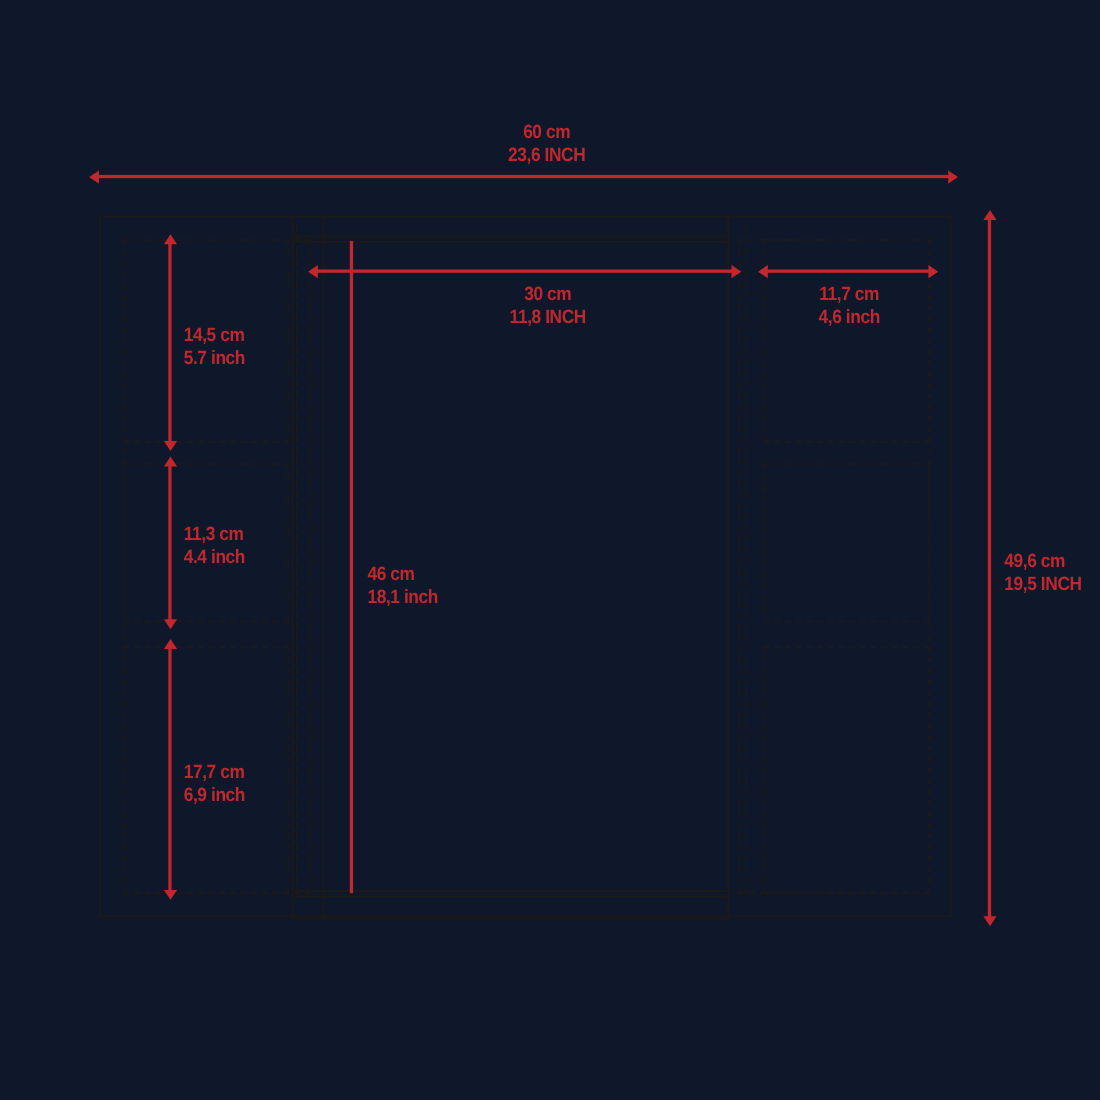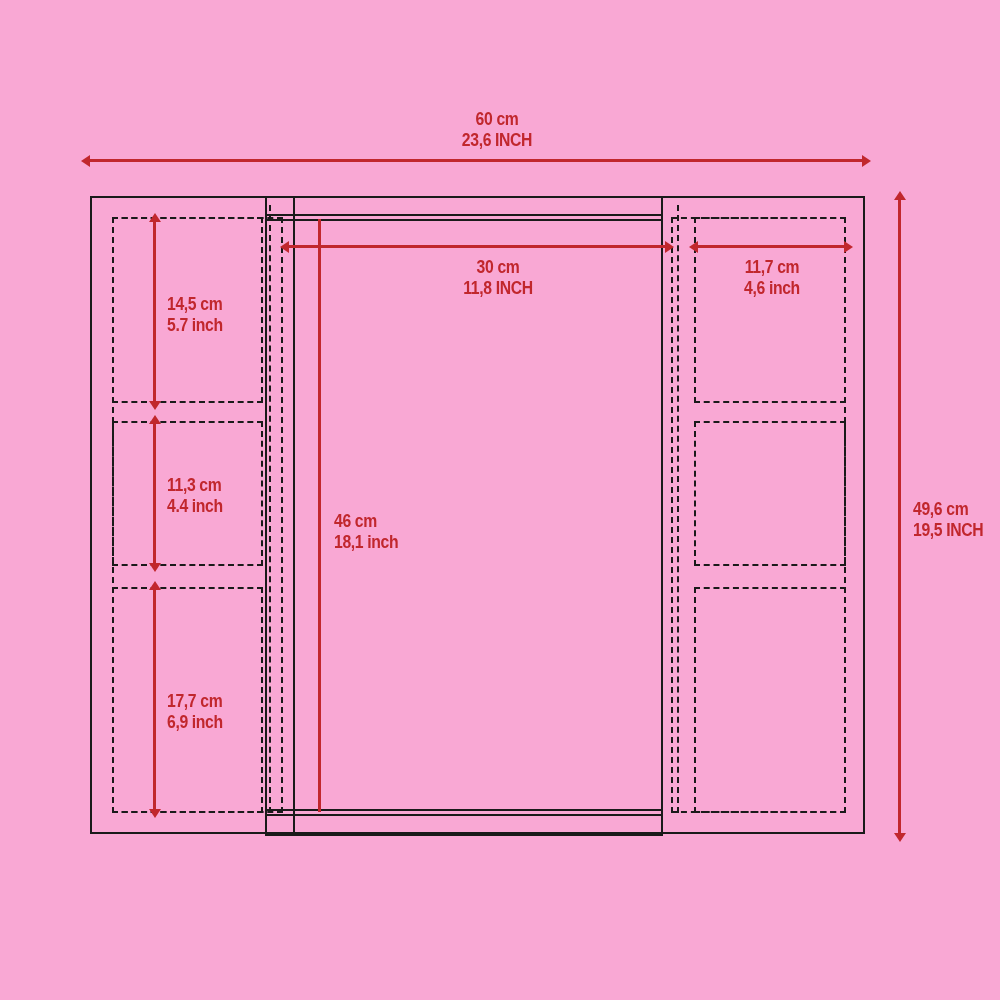--- a/index.html
+++ b/index.html
@@ -1,21 +1,21 @@
 <!DOCTYPE html>
 <html><head>
 <meta charset="utf-8">
 <style>
   :root{
     --red:#c1272d;
     --ink:#1a1a1a;
   }
   html,body{margin:0;padding:0;background:#ffffff;}
   .canvas{
-    position:relative;width:1000px;height:1000px;background:#f9a8d4;
+    position:relative;width:1000px;height:1000px;background:#0f172a;
     font-family:"Liberation Sans",sans-serif;overflow:hidden;
   }
   
   .box{position:absolute;border:2px solid var(--ink);box-sizing:border-box;background:transparent;}
   .dbox{position:absolute;border:2px dashed var(--ink);box-sizing:border-box;background:transparent;}
   .vl{position:absolute;width:2px;background:var(--ink);}
   .hl{position:absolute;height:2px;background:var(--ink);}
   .dvl{position:absolute;width:0;border-left:2px dashed var(--ink);}
   
   .dah{position:absolute;height:3px;background:var(--red);}

